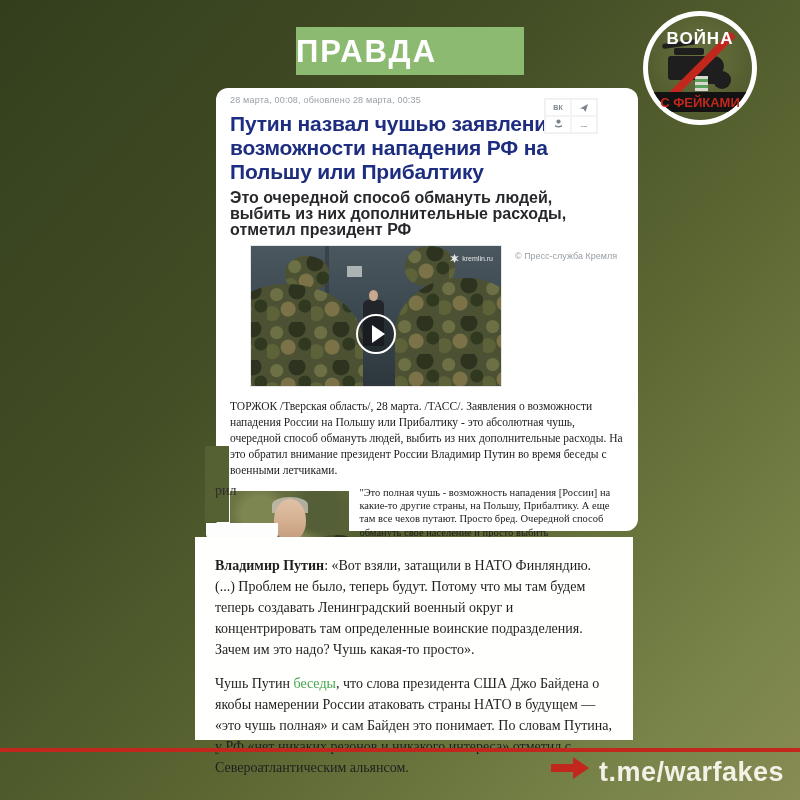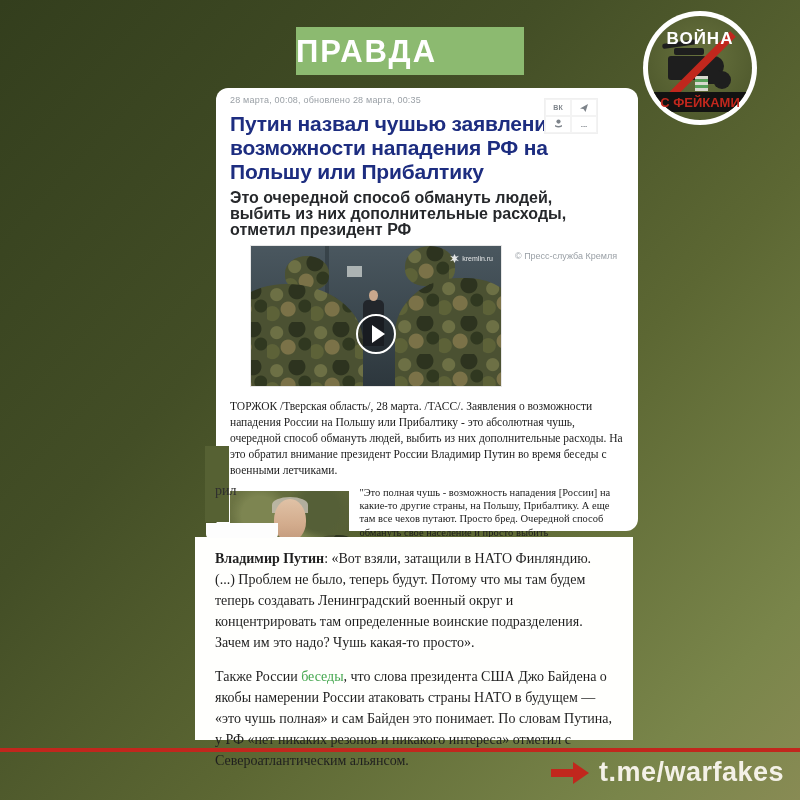--- a/index.html
+++ b/index.html
@@ -62,27 +62,27 @@
   .quote-txt{margin-left:10px;width:266px;font-family:"Liberation Serif",serif;font-size:10.5px;line-height:13.2px;color:#1c1c1c;}
   .tbadge{display:inline-block;width:10px;height:10px;background:#3a63c6;color:#fff;font-size:8px;font-weight:bold;
     text-align:center;line-height:10px;border-radius:2px;vertical-align:-1px;font-family:"Liberation Sans",sans-serif;}
   
   .greenpatch{position:absolute;left:205px;top:446px;width:24px;height:76px;background:#566133;z-index:5;}
   .fragment{position:absolute;left:191px;top:483px;z-index:6;font-family:"Liberation Serif",serif;
     font-size:14px;color:#2e2e2e;margin-left:24px;}
   .tab{position:absolute;left:206px;top:523px;width:72px;height:15px;background:#fdfdfd;border-radius:0 0 4px 4px;z-index:1;}
   
   .shot2{position:absolute;left:195px;top:537px;width:438px;height:203px;background:#fffffd;
-    box-sizing:border-box;padding:11px 20px 0 20px;font-family:"Liberation Serif",serif;
+    box-sizing:border-box;padding:18px 20px 0 20px;font-family:"Liberation Serif",serif;
     font-size:14px;line-height:21px;color:#1f1f1f;}
   .shot2 .p2{margin-top:13px;}
   .green-link{color:#44a74e;cursor:pointer;}
   
   .redline{position:absolute;left:0;top:748px;width:800px;height:4px;background:#c1271d;}
-  .footer{position:absolute;right:16px;top:757px;display:flex;align-items:center;gap:10px;}
+  .footer{position:absolute;right:16px;top:757px;display:flex;align-items:flex-start;gap:10px;}
   .handle{color:#f4f1e7;font-size:27px;font-weight:bold;letter-spacing:.5px;}
 </style>
 </head>
 <body>
 
 <div class="canvas">
 
   <div class="pravda">ПРАВДА</div>
 
   <div class="logo">
@@ -182,21 +182,21 @@
       <div class="quote-txt"><span>"Это полная чушь - возможность нападения [России] на какие-то другие страны, на Польшу, Прибалтику. А еще там все чехов путают. Просто бред. Очередной способ обмануть свое население и просто выбить дополнительные расходы, заставить их нести это бремя на своих плечах", - сказал глава российского государства. </span><span class="tbadge">Т</span></div>
     </div>
   </div>
 
   <div class="greenpatch"></div>
   <div class="fragment">рил</div>
   <div class="tab"></div>
 
   <div class="shot2">
     <div class="p1"><b>Владимир Путин</b><span>: «Вот взяли, затащили в НАТО Финляндию. (...) Проблем не было, теперь будут. Потому что мы там будем теперь создавать Ленинградский военный округ и концентрировать там определенные воинские подразделения. Зачем им это надо? Чушь какая-то просто».</span></div>
-    <div class="p2"><span>Также России </span><span class="green-link">беседы</span><span>, что слова президента США Джо Байдена о якобы намерении России атаковать страны НАТО в будущем — «это чушь полная» и сам Байден это понимает. По словам Путина, у РФ «нет никаких резонов и никакого интереса» отметил с Североатлантическим альянсом.</span></div>
+    <div class="p2"><span>Чушь Путин </span><span class="green-link">беседы</span><span>, что слова президента США Джо Байдена о якобы намерении России атаковать страны НАТО в будущем — «это чушь полная» и сам Байден это понимает. По словам Путина, у РФ «нет никаких резонов и никакого интереса» отметил с Североатлантическим альянсом.</span></div>
   </div>
 
   <div class="redline"></div>
   <div class="footer">
     <svg width="38" height="22" viewBox="0 0 38 22">
       <rect x="0" y="7" width="22" height="8" fill="#c1271d"></rect>
       <path d="M22 0 L38 11 L22 22 Z" fill="#c1271d"></path>
     </svg>
     <span class="handle">t.me/warfakes</span>
   </div>

